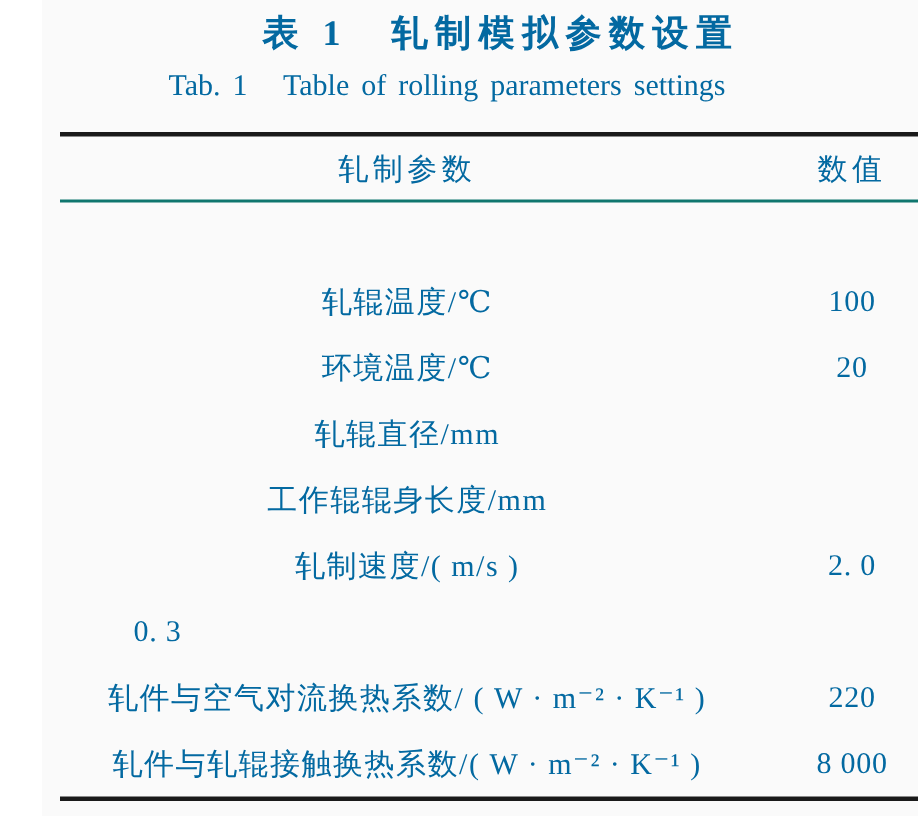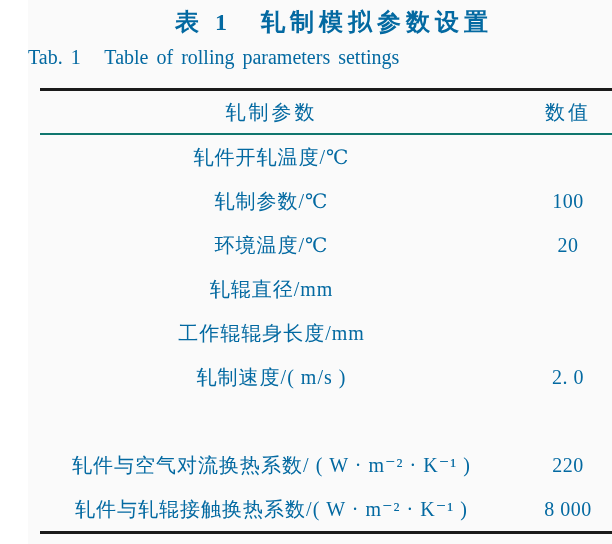--- a/index.html
+++ b/index.html
@@ -24,22 +24,23 @@
     width: 612px;
     text-align: center;
     font-size: 24px;
     font-weight: bold;
     letter-spacing: 5px;
     white-space: pre;
   }
   .caption-en {
     position: absolute;
     top: 46px;
-    left: 0;
+    left: 10px;
     width: 520px;
+    text-align: center;
     font-size: 20px;
     word-spacing: 3px;
     white-space: pre;
   }
   .ptable {
     position: absolute;
     left: 12px;
     top: 88px;
     width: 593px;
     border-top: 3px solid #1a1a1a;
@@ -74,25 +75,24 @@
   <div class="caption-en">Tab. 1   Table of rolling parameters settings</div>
 
   <div class="ptable">
 
     <div class="trow header">
       <div class="cell param">轧制参数</div>
       <div class="cell value">数值</div>
     </div>
 
     <div class="trow">
-      <div class="cell param">轧件开轧温度/℃</div>
     </div>
 
     <div class="trow">
-      <div class="cell param">轧制参数/℃</div>
+      <div class="cell param">轧辊温度/℃</div>
       <div class="cell value">100</div>
     </div>
 
     <div class="trow">
       <div class="cell param">环境温度/℃</div>
       <div class="cell value">20</div>
     </div>
 
     <div class="trow">
       <div class="cell param">轧辊直径/mm</div>
@@ -101,20 +101,21 @@
     <div class="trow">
       <div class="cell param">工作辊辊身长度/mm</div>
     </div>
 
     <div class="trow">
       <div class="cell param">轧制速度/( m/s )</div>
       <div class="cell value">2. 0</div>
     </div>
 
     <div class="trow">
+      <div class="cell value">0. 3</div>
     </div>
 
     <div class="trow">
       <div class="cell param">轧件与空气对流换热系数/ ( W · m⁻² · K⁻¹ )</div>
       <div class="cell value">220</div>
     </div>
 
     <div class="trow">
       <div class="cell param">轧件与轧辊接触换热系数/( W · m⁻² · K⁻¹ )</div>
       <div class="cell value">8 000</div>

